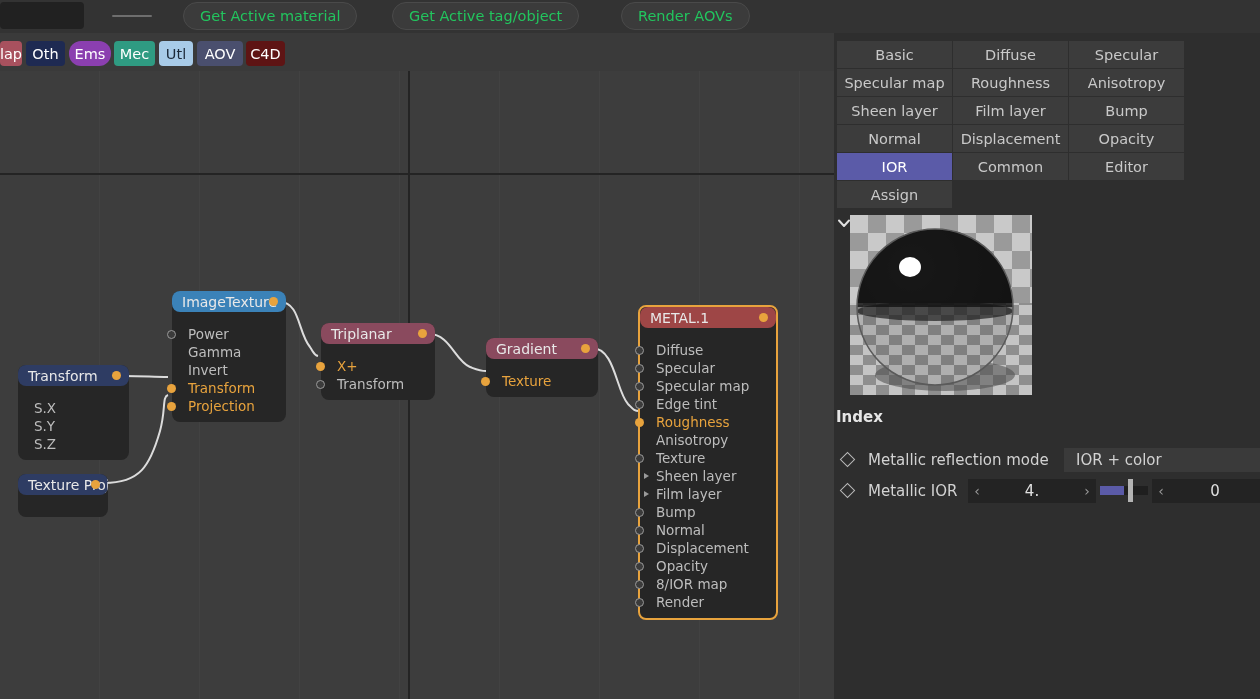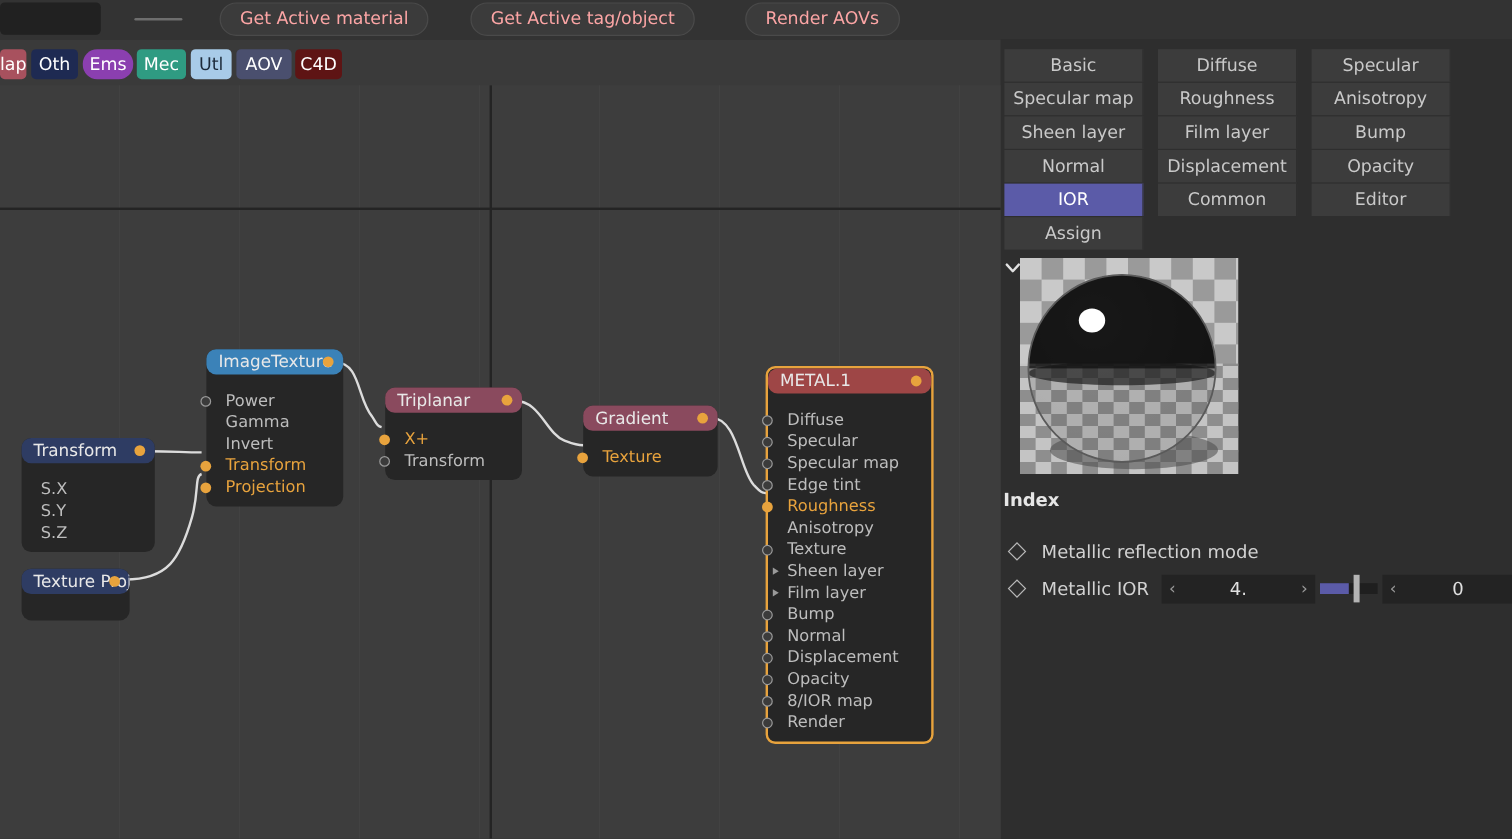--- a/index.html
+++ b/index.html
@@ -20,21 +20,21 @@
     position: absolute; left: 0; top: 2px; width: 84px; height: 27px;
     background: #212121; border-radius: 4px;
   }
   #toolbar-divider {
     position: absolute; left: 112px; top: 15px; width: 40px; height: 2px;
     background: #6e6e6e; border-radius: 1px;
   }
   .tb-btn {
     position: absolute; top: 2px; height: 28px;
     background: #3b3b3b; border: 1px solid #4a4a4a; border-radius: 14px;
-    color: #fca5a5; font-size: 14.5px;
+    color: #22c55e; font-size: 14.5px;
     display: flex; align-items: center; justify-content: center;
     white-space: nowrap; padding: 0 16px;
   }
   #tb-btn-0 { left: 183px; }
   #tb-btn-1 { left: 392px; }
   #tb-btn-2 { left: 621px; }
 
   
   #chiprow {
     position: absolute; left: 0; top: 33px; width: 834px; height: 38px;
@@ -119,21 +119,21 @@
   #node-metal .node-head { background: #9e4646; }
 
   
   #panel {
     position: absolute; left: 834px; top: 33px; width: 426px; height: 666px;
     background: #2e2e2e;
   }
   #tabgrid {
     position: absolute; left: 3px; top: 8px; width: 348px;
     display: grid; grid-template-columns: repeat(3, 116px);
-    gap: 1px 12px;
+    gap: 1px 0;
   }
   .tab {
     height: 27px; background: #3c3c3c;
     display: flex; align-items: center; justify-content: center;
     color: #c9c9c9; font-size: 14.5px; white-space: nowrap;
     border-right: 1px solid #2e2e2e;
   }
   .tab.active { background: #5b5ba8; color: #ffffff; }
 
   #preview-arrow {
@@ -435,20 +435,21 @@
     </g>
     <circle cx="85" cy="92" r="78" fill="none" stroke="#5a5a5a" stroke-width="1.5"></circle>
   </svg>
 
   <div id="index-title">Index</div>
 
   <div class="prop-row" id="prop-mode">
     <div class="diamond"></div>
     <div class="prop-label">Metallic reflection mode</div>
   </div>
+  <div id="mode-value">IOR + color</div>
 
   <div class="prop-row" id="prop-ior">
     <div class="diamond"></div>
     <div class="prop-label">Metallic IOR</div>
   </div>
   <div id="ior-numfield">
     <span class="nf-arrow">‹</span>
     <span id="ior-num">4.</span>
     <span class="nf-arrow">›</span>
   </div>

